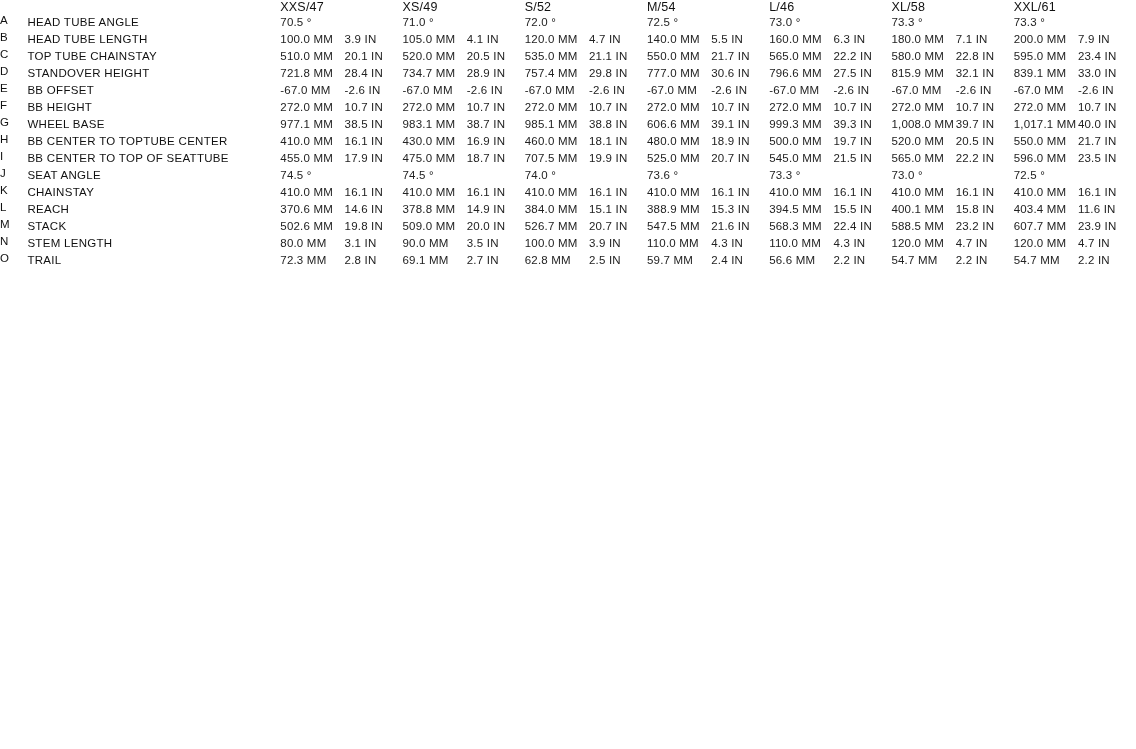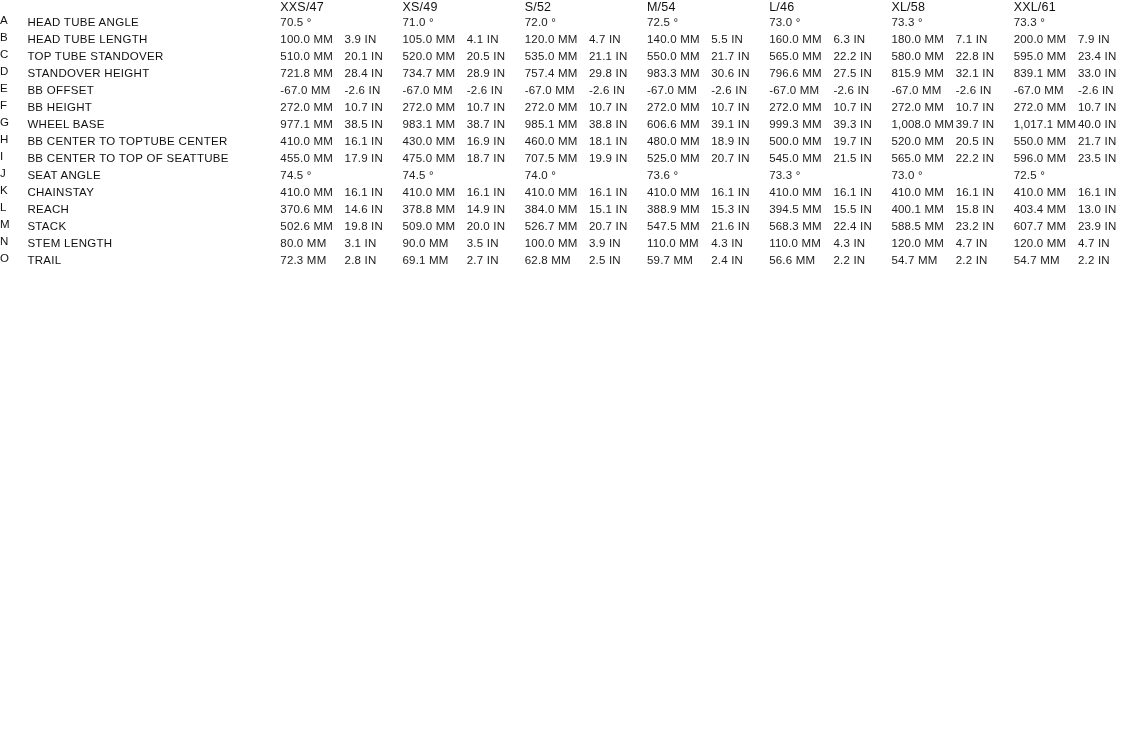--- a/index.html
+++ b/index.html
@@ -149,21 +149,21 @@
       <td class="val">160.0 MM</td>
       <td class="val imperial">6.3 IN</td>
       <td class="val">180.0 MM</td>
       <td class="val imperial">7.1 IN</td>
       <td class="val">200.0 MM</td>
       <td class="val imperial">7.9 IN</td>
     </tr>
 
     <tr>
       <td class="letter">C</td>
-      <td class="label">TOP TUBE STANDOVER</td>
+      <td class="label">TOP TUBE CHAINSTAY</td>
       <td class="val">510.0 MM</td>
       <td class="val imperial">20.1 IN</td>
       <td class="val">520.0 MM</td>
       <td class="val imperial">20.5 IN</td>
       <td class="val">535.0 MM</td>
       <td class="val imperial">21.1 IN</td>
       <td class="val">550.0 MM</td>
       <td class="val imperial">21.7 IN</td>
       <td class="val">565.0 MM</td>
       <td class="val imperial">22.2 IN</td>
@@ -175,21 +175,21 @@
 
     <tr>
       <td class="letter">D</td>
       <td class="label">STANDOVER HEIGHT</td>
       <td class="val">721.8 MM</td>
       <td class="val imperial">28.4 IN</td>
       <td class="val">734.7 MM</td>
       <td class="val imperial">28.9 IN</td>
       <td class="val">757.4 MM</td>
       <td class="val imperial">29.8 IN</td>
-      <td class="val">983.3 MM</td>
+      <td class="val">777.0 MM</td>
       <td class="val imperial">30.6 IN</td>
       <td class="val">796.6 MM</td>
       <td class="val imperial">27.5 IN</td>
       <td class="val">815.9 MM</td>
       <td class="val imperial">32.1 IN</td>
       <td class="val">839.1 MM</td>
       <td class="val imperial">33.0 IN</td>
     </tr>
 
     <tr>
@@ -334,21 +334,21 @@
       <td class="val imperial">14.9 IN</td>
       <td class="val">384.0 MM</td>
       <td class="val imperial">15.1 IN</td>
       <td class="val">388.9 MM</td>
       <td class="val imperial">15.3 IN</td>
       <td class="val">394.5 MM</td>
       <td class="val imperial">15.5 IN</td>
       <td class="val">400.1 MM</td>
       <td class="val imperial">15.8 IN</td>
       <td class="val">403.4 MM</td>
-      <td class="val imperial">13.0 IN</td>
+      <td class="val imperial">11.6 IN</td>
     </tr>
 
     <tr>
       <td class="letter">M</td>
       <td class="label">STACK</td>
       <td class="val">502.6 MM</td>
       <td class="val imperial">19.8 IN</td>
       <td class="val">509.0 MM</td>
       <td class="val imperial">20.0 IN</td>
       <td class="val">526.7 MM</td>

